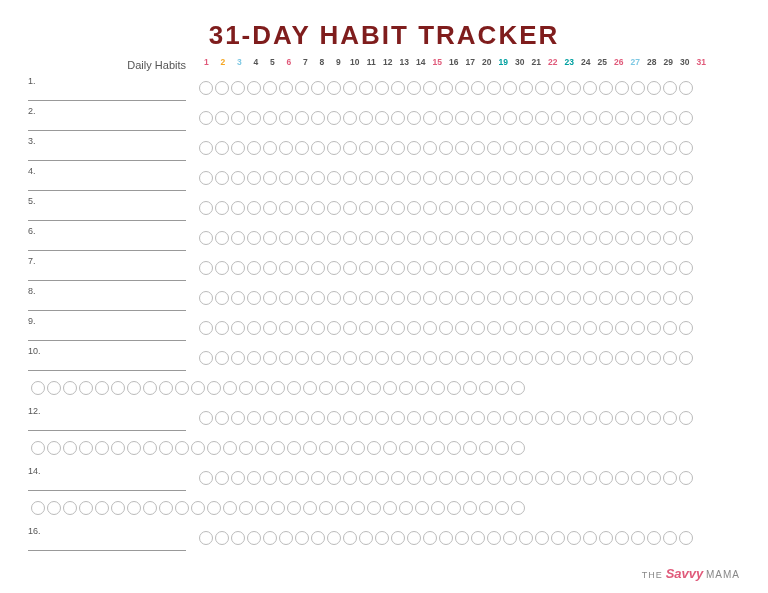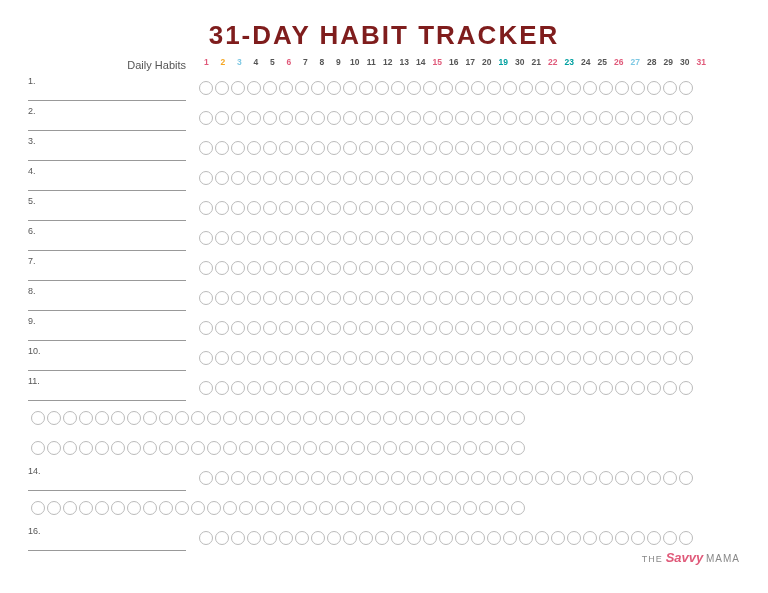--- a/index.html
+++ b/index.html
@@ -122,21 +122,21 @@
       height: 14px;
       border-radius: 50%;
       border: 1px solid #bbb;
       flex-shrink: 0;
       margin: 1px 1px;
       background: transparent;
     }
 
     .footer {
       position: absolute;
-      bottom: 28px;
+      bottom: 12px;
       right: 28px;
       font-size: 10px;
       color: #888;
       font-style: italic;
     }
 
     .footer-the {
       font-style: normal;
       font-size: 9px;
       text-transform: uppercase;
@@ -597,59 +597,59 @@
           <div class="circle"></div>
           <div class="circle"></div>
           <div class="circle"></div>
           <div class="circle"></div>
           <div class="circle"></div>
           <div class="circle"></div>
           <div class="circle"></div>
         </div>
       </div>
       <div class="habit-row">
-        <div class="habit-row-left">
-          <span class="row-number">11.</span>
-          <div class="habit-line"></div>
-        </div>
-        <div class="circles-row">
-          <div class="circle"></div>
-          <div class="circle"></div>
-          <div class="circle"></div>
-          <div class="circle"></div>
-          <div class="circle"></div>
-          <div class="circle"></div>
-          <div class="circle"></div>
-          <div class="circle"></div>
-          <div class="circle"></div>
-          <div class="circle"></div>
-          <div class="circle"></div>
-          <div class="circle"></div>
-          <div class="circle"></div>
-          <div class="circle"></div>
-          <div class="circle"></div>
-          <div class="circle"></div>
-          <div class="circle"></div>
-          <div class="circle"></div>
-          <div class="circle"></div>
-          <div class="circle"></div>
-          <div class="circle"></div>
-          <div class="circle"></div>
-          <div class="circle"></div>
-          <div class="circle"></div>
-          <div class="circle"></div>
-          <div class="circle"></div>
-          <div class="circle"></div>
-          <div class="circle"></div>
-          <div class="circle"></div>
-          <div class="circle"></div>
-          <div class="circle"></div>
-        </div>
-      </div>
-      <div class="habit-row">
+        <div class="circles-row">
+          <div class="circle"></div>
+          <div class="circle"></div>
+          <div class="circle"></div>
+          <div class="circle"></div>
+          <div class="circle"></div>
+          <div class="circle"></div>
+          <div class="circle"></div>
+          <div class="circle"></div>
+          <div class="circle"></div>
+          <div class="circle"></div>
+          <div class="circle"></div>
+          <div class="circle"></div>
+          <div class="circle"></div>
+          <div class="circle"></div>
+          <div class="circle"></div>
+          <div class="circle"></div>
+          <div class="circle"></div>
+          <div class="circle"></div>
+          <div class="circle"></div>
+          <div class="circle"></div>
+          <div class="circle"></div>
+          <div class="circle"></div>
+          <div class="circle"></div>
+          <div class="circle"></div>
+          <div class="circle"></div>
+          <div class="circle"></div>
+          <div class="circle"></div>
+          <div class="circle"></div>
+          <div class="circle"></div>
+          <div class="circle"></div>
+          <div class="circle"></div>
+        </div>
+      </div>
+      <div class="habit-row">
+        <div class="habit-row-left">
+          <span class="row-number">12.</span>
+          <div class="habit-line"></div>
+        </div>
         <div class="circles-row">
           <div class="circle"></div>
           <div class="circle"></div>
           <div class="circle"></div>
           <div class="circle"></div>
           <div class="circle"></div>
           <div class="circle"></div>
           <div class="circle"></div>
           <div class="circle"></div>
           <div class="circle"></div>

